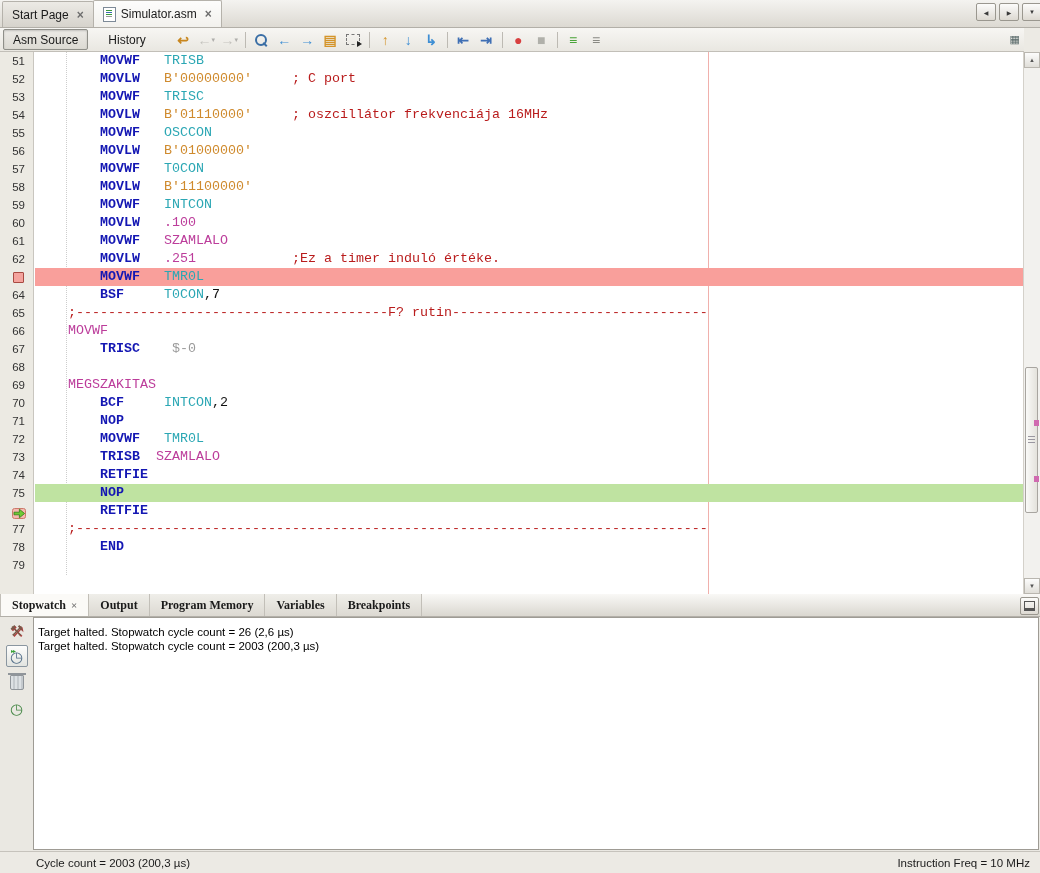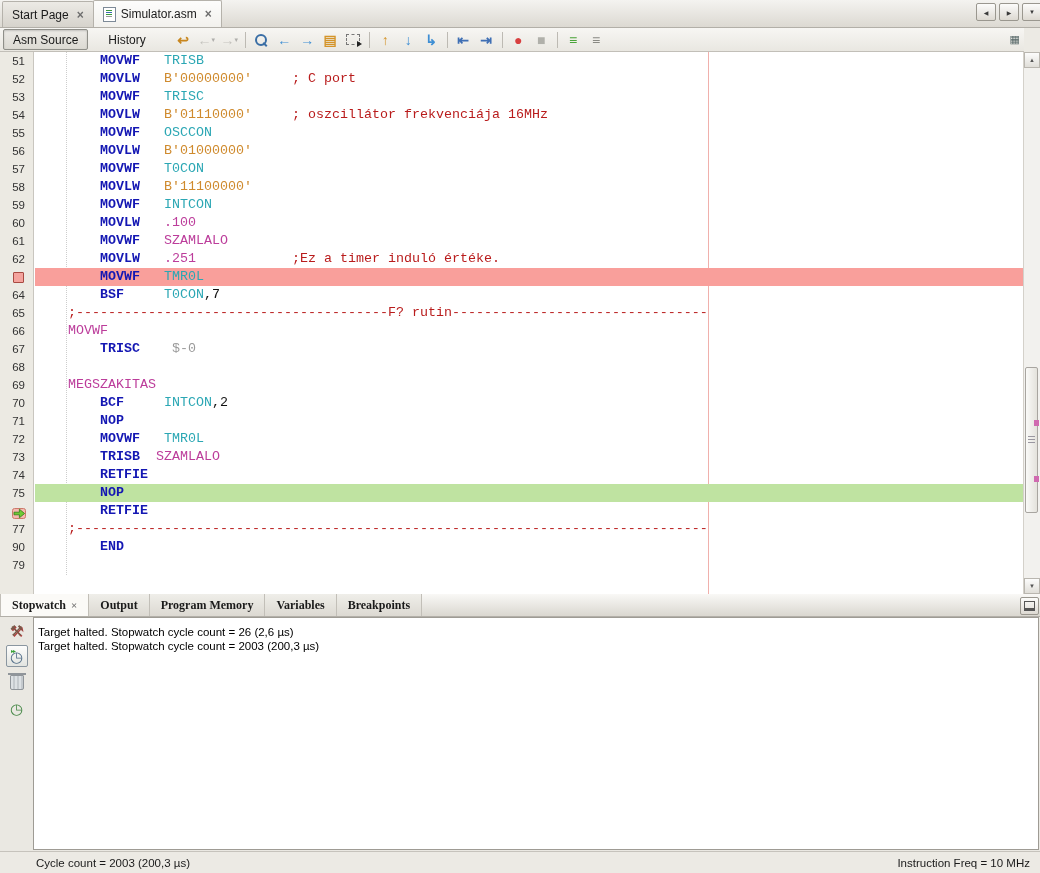--- a/index.html
+++ b/index.html
@@ -237,21 +237,21 @@
       <div class="gcell">73</div>
       <div class="gcell">74</div>
       <div class="gcell">75</div>
       <div class="gcell">
         <span class="pc-icon"><svg width="14" height="11" viewBox="0 0 14 11">
             <rect x="0.5" y="0.5" width="13" height="10" rx="2" fill="#f6b8b0" stroke="#cc7a6a"></rect>
             <path d="M2 4.2h5.4V1.2L12.6 5.5 7.4 9.8V6.8H2z" fill="#6fca34" stroke="#2e7d18" stroke-width="0.8"></path>
           </svg></span>
       </div>
       <div class="gcell">77</div>
-      <div class="gcell">90</div>
+      <div class="gcell">78</div>
       <div class="gcell">79</div>
     </div>
   <div id="code">
     <div class="indent-guide"></div>
     <div class="margin-line"></div>
     <div id="code-rows">
         <div class="crow"><span class="tok-s">    </span><span class="tok-k">MOVWF</span><span class="tok-s">   </span><span class="tok-r">TRISB</span></div>
         <div class="crow"><span class="tok-s">    </span><span class="tok-k">MOVLW</span><span class="tok-s">   </span><span class="tok-n">B'00000000'</span><span class="tok-s">     </span><span class="tok-c">; C port</span></div>
         <div class="crow"><span class="tok-s">    </span><span class="tok-k">MOVWF</span><span class="tok-s">   </span><span class="tok-r">TRISC</span></div>
         <div class="crow"><span class="tok-s">    </span><span class="tok-k">MOVLW</span><span class="tok-s">   </span><span class="tok-n">B'01110000'</span><span class="tok-s">     </span><span class="tok-c">; oszcillátor frekvenciája 16MHz</span></div>

